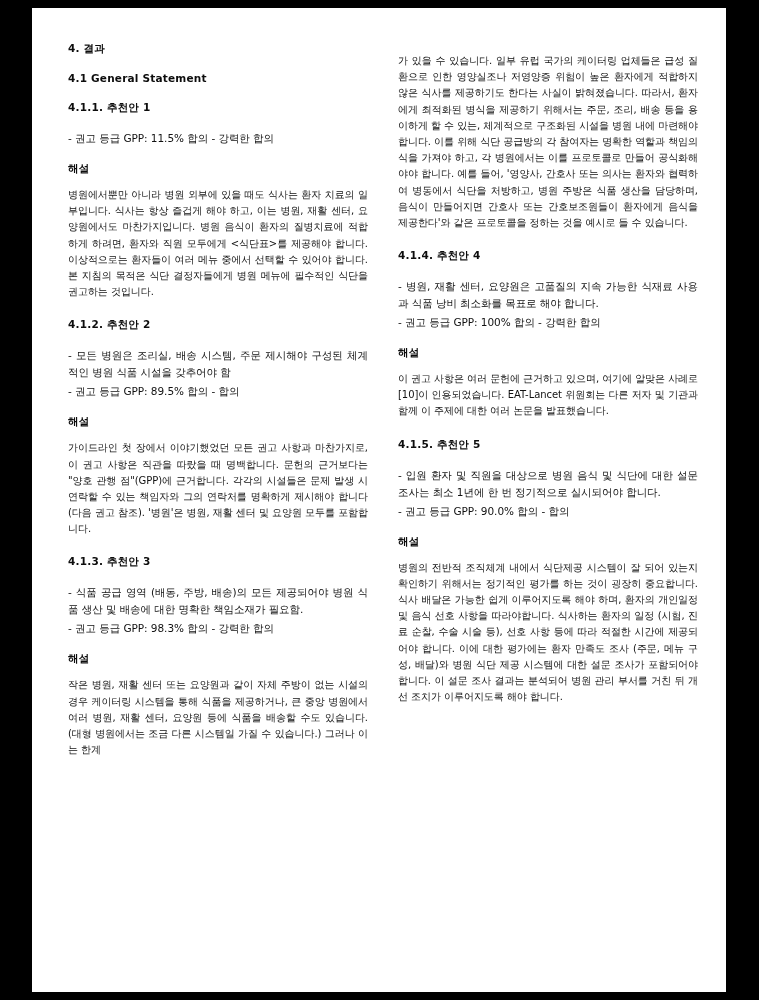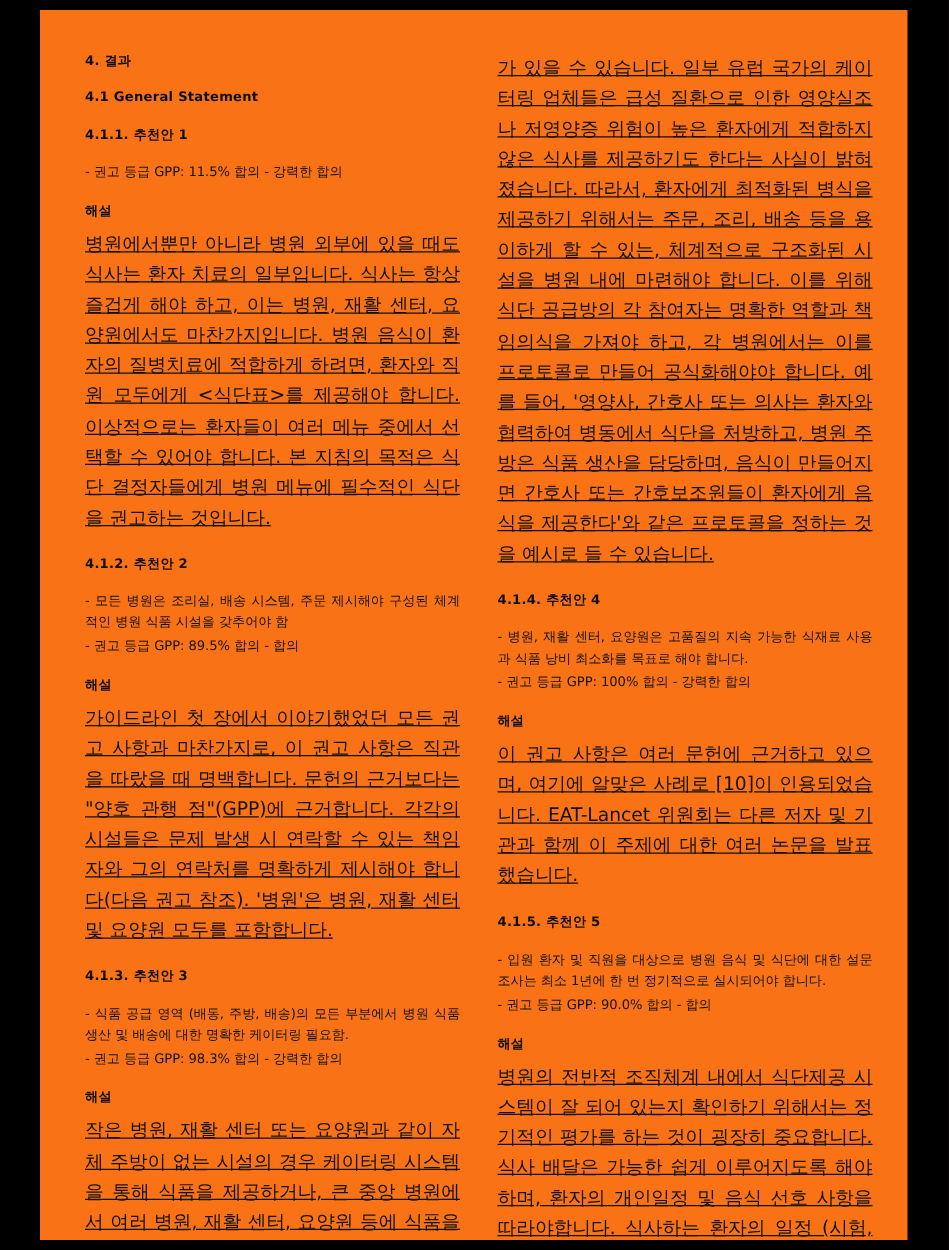--- a/index.html
+++ b/index.html
@@ -12,21 +12,21 @@
     height: 1000px;
     font-family: "DejaVu Sans", "Liberation Sans", sans-serif;
     overflow: hidden;
   }
   .page {
     position: absolute;
     left: 32px;
     top: 8px;
     width: 694px;
     height: 984px;
-    background: #f97316;
+    background: #ffffff;
     box-sizing: border-box;
     padding: 34px 36px 20px 36px;
     overflow: hidden;
   }
   .columns {
     display: flex;
     gap: 30px;
     height: 100%;
   }
   .col {
@@ -66,27 +66,26 @@
   }
   .bullet {
     font-size: 10.5px;
     line-height: 1.62;
     color: #111;
     text-align: justify;
     margin: 0 0 2px 0;
     letter-spacing: -0.05px;
   }
   .para {
-    font-size: 15px;
+    font-size: 10px;
     line-height: 1.62;
     color: #111;
     text-align: justify;
-    margin: 0 0 18px 0;
+    margin: 11px 0 18px 0;
     letter-spacing: -0.05px;
-    text-decoration: underline;
   }
   .para.last { margin-bottom: 0; }
 </style>
 </head>
 <body>
 
 <div class="page">
   <div class="columns">
 
     <div class="col">
@@ -103,21 +102,21 @@
       <div class="h-rec">4.1.2. 추천안 2</div>
       <div class="bullets">
         <div class="bullet">- 모든 병원은 조리실, 배송 시스템, 주문 제시해야 구성된 체계적인 병원 식품 시설을 갖추어야 함</div>
         <div class="bullet">- 권고 등급 GPP: 89.5% 합의 - 합의</div>
       </div>
       <div class="h-expl">해설</div>
       <div class="para">가이드라인 첫 장에서 이야기했었던 모든 권고 사항과 마찬가지로, 이 권고 사항은 직관을 따랐을 때 명백합니다. 문헌의 근거보다는 "양호 관행 점"(GPP)에 근거합니다. 각각의 시설들은 문제 발생 시 연락할 수 있는 책임자와 그의 연락처를 명확하게 제시해야 합니다(다음 권고 참조). '병원'은 병원, 재활 센터 및 요양원 모두를 포함합니다.</div>
 
       <div class="h-rec">4.1.3. 추천안 3</div>
       <div class="bullets">
-        <div class="bullet">- 식품 공급 영역 (배동, 주방, 배송)의 모든 부분에서 병원 식품 생산 및 배송에 대한 명확한 케이터링 필요함.</div>
+        <div class="bullet">- 식품 공급 영역 (배동, 주방, 배송)의 모든 제공되어야 병원 식품 생산 및 배송에 대한 명확한 책임소재가 필요함.</div>
         <div class="bullet">- 권고 등급 GPP: 98.3% 합의 - 강력한 합의</div>
       </div>
       <div class="h-expl">해설</div>
       <div class="para last">작은 병원, 재활 센터 또는 요양원과 같이 자체 주방이 없는 시설의 경우 케이터링 시스템을 통해 식품을 제공하거나, 큰 중앙 병원에서 여러 병원, 재활 센터, 요양원 등에 식품을 배송할 수도 있습니다. (대형 병원에서는 조금 다른 시스템일 가질 수 있습니다.) 그러나 이는 한계</div>
     </div>
 
     <div class="col">
       <div class="para">가 있을 수 있습니다. 일부 유럽 국가의 케이터링 업체들은 급성 질환으로 인한 영양실조나 저영양증 위험이 높은 환자에게 적합하지 않은 식사를 제공하기도 한다는 사실이 밝혀졌습니다. 따라서, 환자에게 최적화된 병식을 제공하기 위해서는 주문, 조리, 배송 등을 용이하게 할 수 있는, 체계적으로 구조화된 시설을 병원 내에 마련해야 합니다. 이를 위해 식단 공급방의 각 참여자는 명확한 역할과 책임의식을 가져야 하고, 각 병원에서는 이를 프로토콜로 만들어 공식화해야야 합니다. 예를 들어, '영양사, 간호사 또는 의사는 환자와 협력하여 병동에서 식단을 처방하고, 병원 주방은 식품 생산을 담당하며, 음식이 만들어지면 간호사 또는 간호보조원들이 환자에게 음식을 제공한다'와 같은 프로토콜을 정하는 것을 예시로 들 수 있습니다.</div>
 
       <div class="h-rec">4.1.4. 추천안 4</div>

